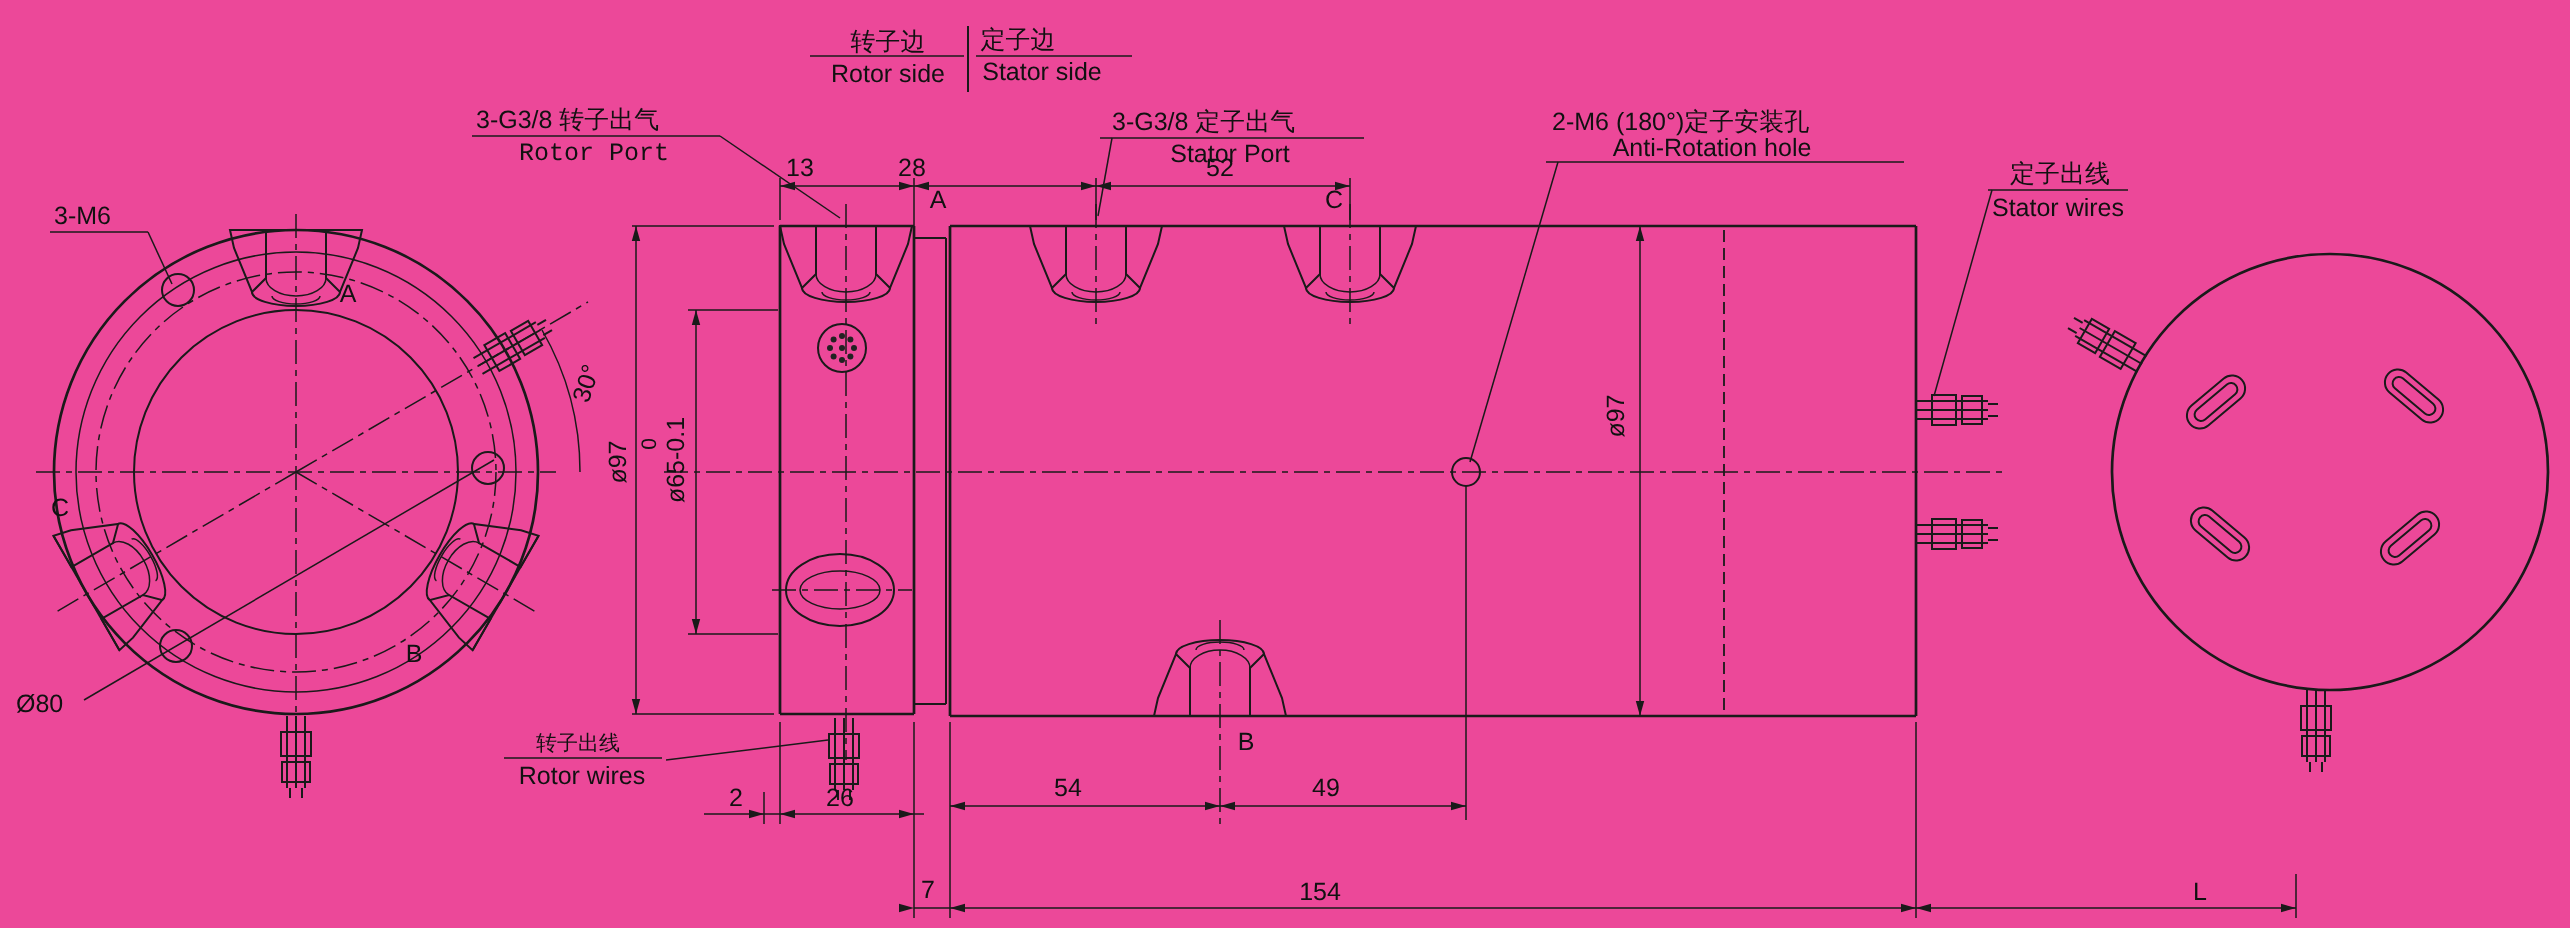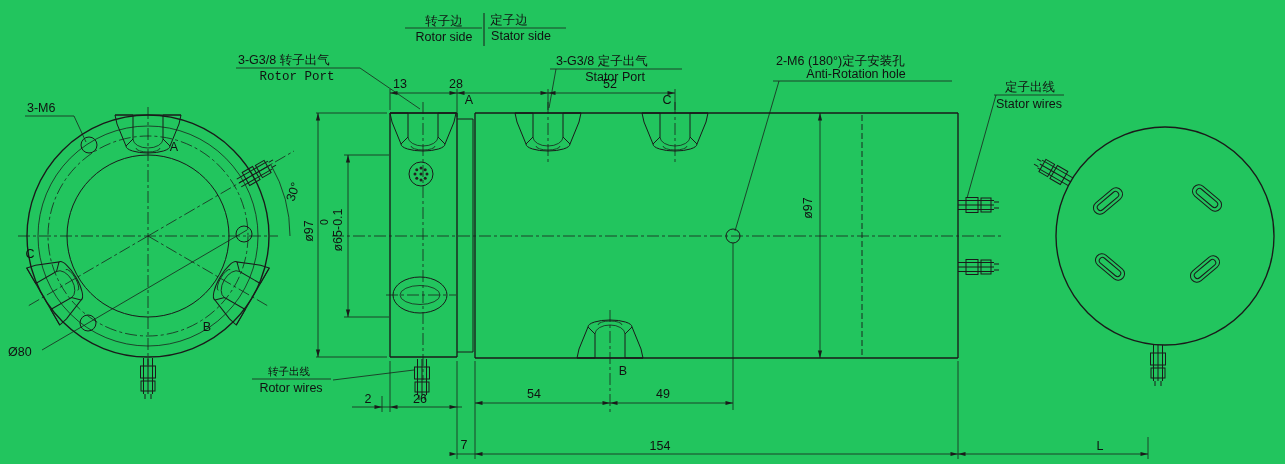--- a/index.html
+++ b/index.html
@@ -1,16 +1,16 @@
 <!DOCTYPE html>
 <html><head>
 <meta charset="utf-8">
 <style>
   html,body{margin:0;padding:0;background:#fff;}
-  .stage{position:relative;width:1285px;height:464px;background:#22c55e;overflow:hidden;}
+  .stage{position:relative;width:1285px;height:464px;background:#ec4899;overflow:hidden;}
   svg{display:block;}
   text{font-family:"Liberation Sans",sans-serif;font-size:12.5px;fill:#111;}
   .mono{font-family:"Liberation Mono","DejaVu Sans Mono",monospace;font-size:12.5px;}
   .sm{font-size:10.5px;}
   .mid{text-anchor:middle;}
   .b{stroke:#1a1a1a;stroke-width:1.35;fill:none;}
   .m{stroke:#1a1a1a;stroke-width:1;fill:none;}
   .t{stroke:#1a1a1a;stroke-width:0.75;fill:none;}
   .cl{stroke:#1a1a1a;stroke-width:0.75;fill:none;stroke-dasharray:12 3 3 3;}
   .hid{stroke:#1a1a1a;stroke-width:0.9;fill:none;stroke-dasharray:6 3;}

